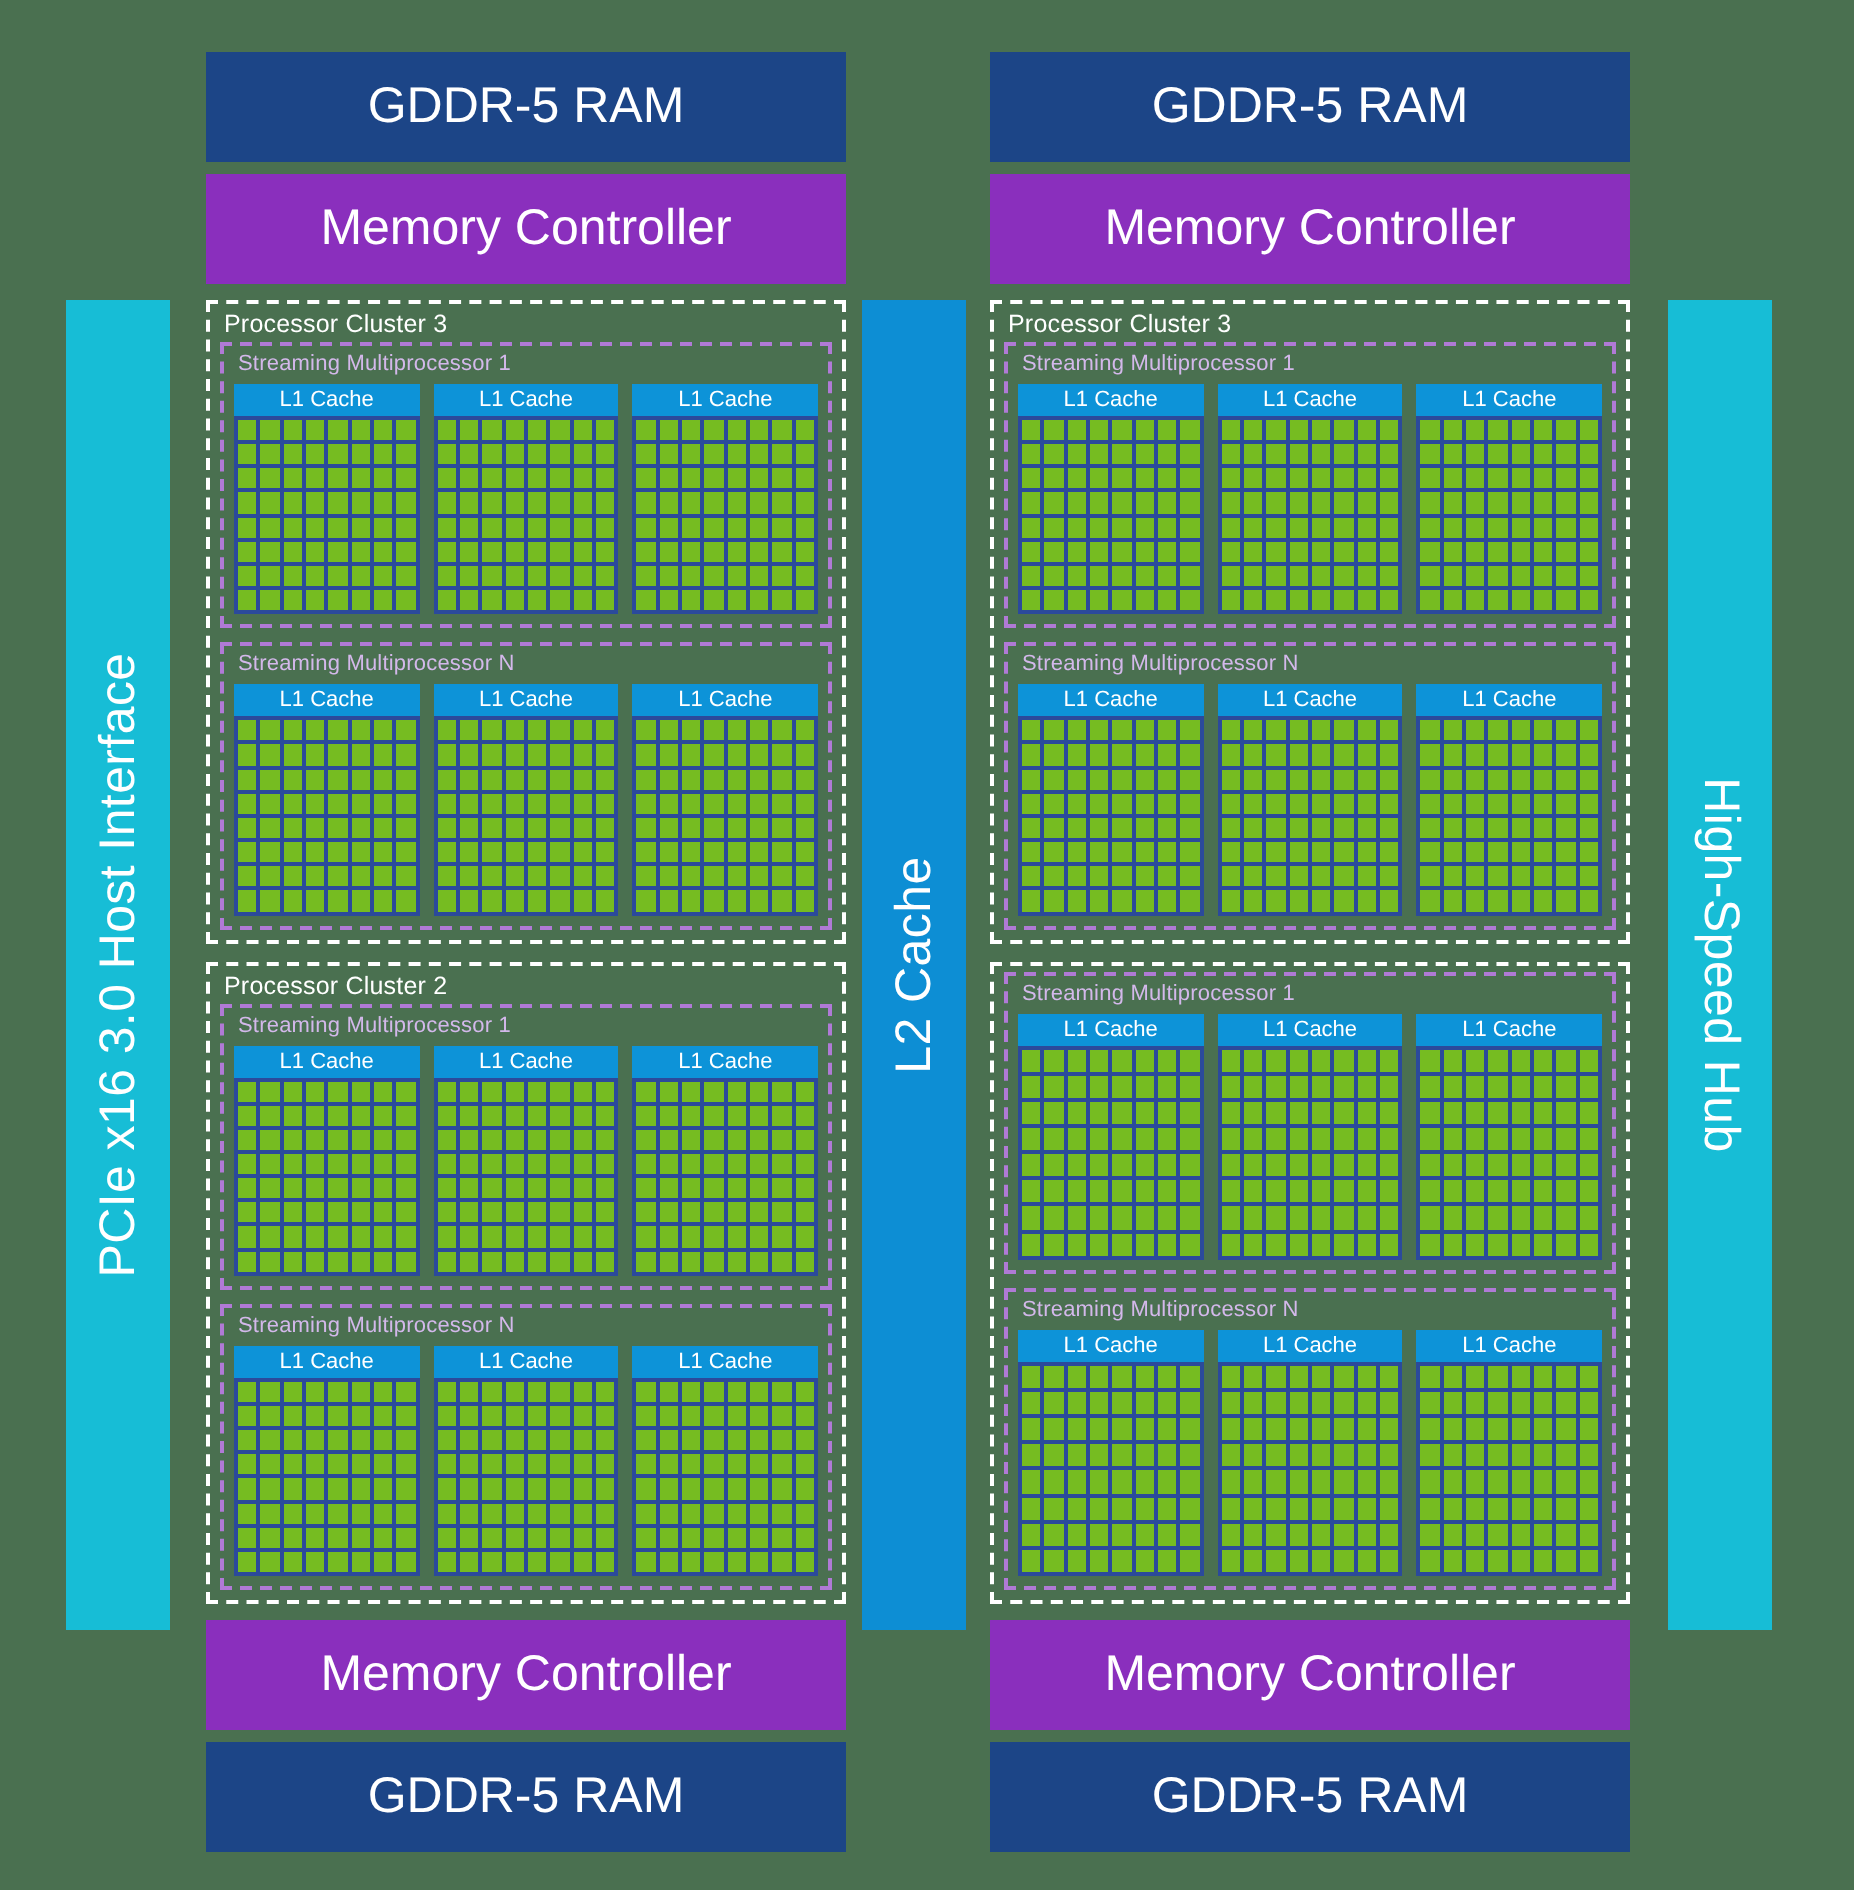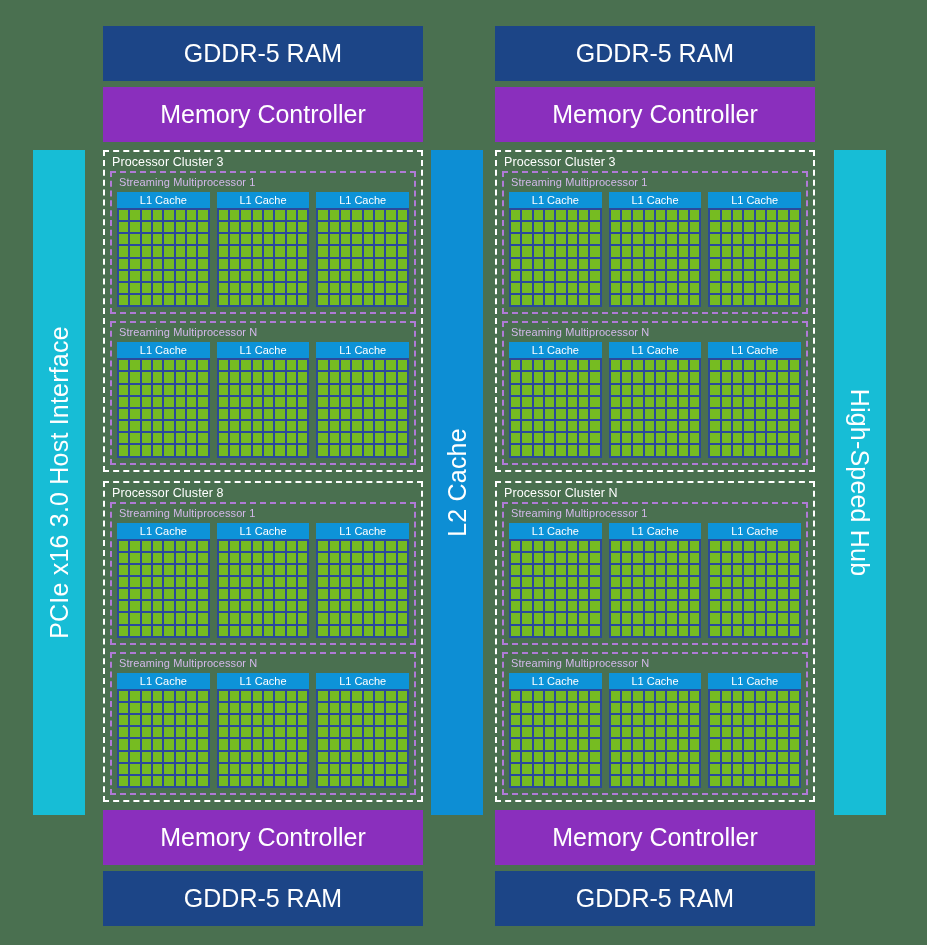--- a/index.html
+++ b/index.html
@@ -604,21 +604,21 @@
                 <div class="core-cell" style="background: rgb(118, 188, 33);"></div>
                 <div class="core-cell" style="background: rgb(118, 188, 33);"></div>
                 <div class="core-cell" style="background: rgb(118, 188, 33);"></div>
               </div>
             </div>
         </div>
       </div>
     </div>
 
     <div class="cluster">
-      <div class="cluster-label">Processor Cluster 8</div>
+      <div class="cluster-label">Processor Cluster 2</div>
       <div class="sm">
         <div class="sm-label">Streaming Multiprocessor 1</div>
         <div class="sm-body">
           <div class="core-unit">
               <div class="l1">L1 Cache</div>
               <div class="core-grid" style="grid-template-columns: repeat(8, 1fr); grid-template-rows: repeat(8, 1fr); background: rgb(43, 74, 155); border-color: rgb(43, 74, 155);">
                 <div class="core-cell" style="background: rgb(118, 188, 33);"></div>
                 <div class="core-cell" style="background: rgb(118, 188, 33);"></div>
                 <div class="core-cell" style="background: rgb(118, 188, 33);"></div>
                 <div class="core-cell" style="background: rgb(118, 188, 33);"></div>
@@ -1474,21 +1474,20 @@
                 <div class="core-cell" style="background: rgb(118, 188, 33);"></div>
                 <div class="core-cell" style="background: rgb(118, 188, 33);"></div>
                 <div class="core-cell" style="background: rgb(118, 188, 33);"></div>
               </div>
             </div>
         </div>
       </div>
     </div>
 
     <div class="cluster">
-      <div class="cluster-label">Processor Cluster N</div>
       <div class="sm">
         <div class="sm-label">Streaming Multiprocessor 1</div>
         <div class="sm-body">
           <div class="core-unit">
               <div class="l1">L1 Cache</div>
               <div class="core-grid" style="grid-template-columns: repeat(8, 1fr); grid-template-rows: repeat(8, 1fr); background: rgb(43, 74, 155); border-color: rgb(43, 74, 155);">
                 <div class="core-cell" style="background: rgb(118, 188, 33);"></div>
                 <div class="core-cell" style="background: rgb(118, 188, 33);"></div>
                 <div class="core-cell" style="background: rgb(118, 188, 33);"></div>
                 <div class="core-cell" style="background: rgb(118, 188, 33);"></div>

